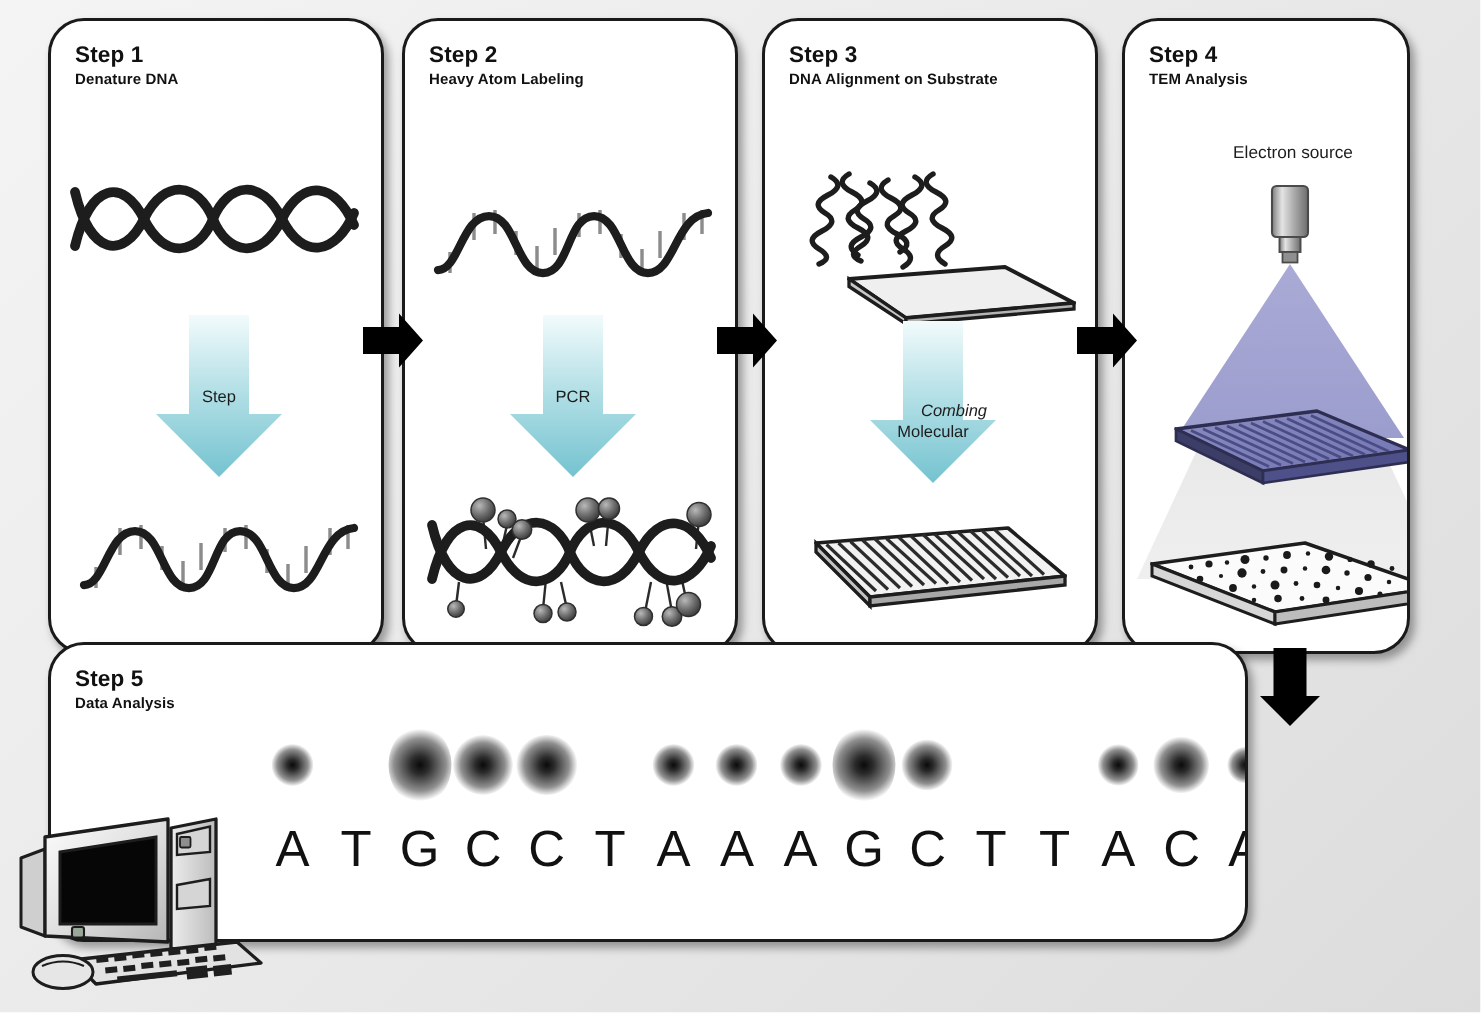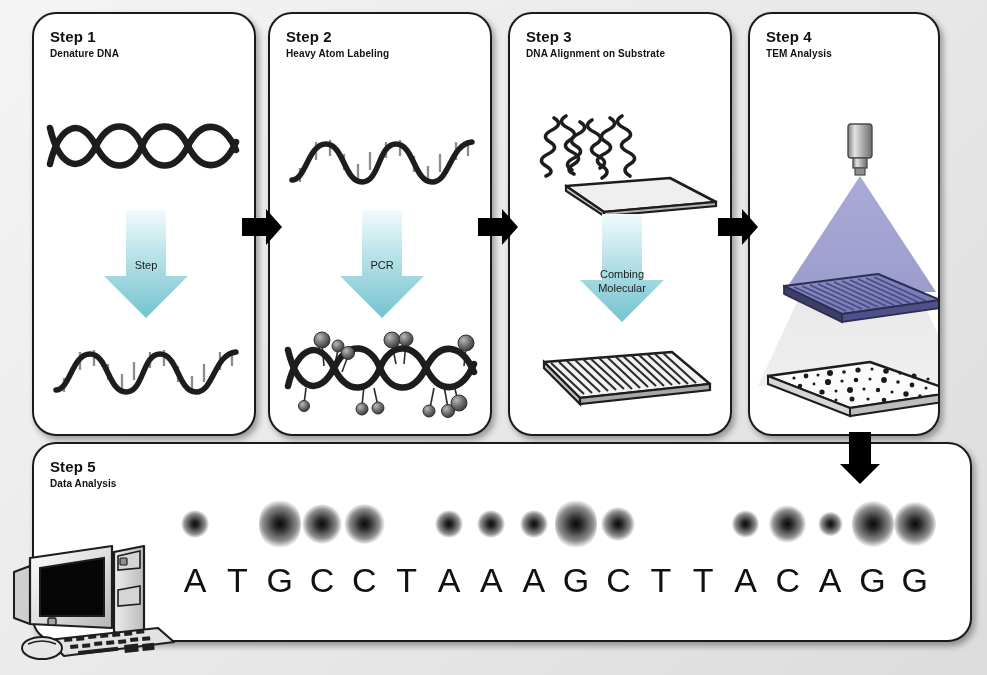--- a/index.html
+++ b/index.html
@@ -306,21 +306,21 @@
         <path d="M86,106 L86,110 L198,100 L198,96 Z" fill="#b4b4b4" stroke="#1d1d1d" stroke-width="2.2"></path>
       </svg>
     </div>
 
     <div class="proc-arrow" style="left:62px; top:200px; width:100px; height:110px;">
       <svg width="100" height="110" viewBox="0 0 100 110">
         <path d="M30,0 L70,0 L70,66 L92,66 L50,108 L8,66 L30,66 Z" fill="url(#tealA)"></path>
       </svg>
     </div>
     <div class="proc-label" style="left:62px; top:240px; width:100px;margin-top:28px;">Molecular</div>
-    <div class="proc-label" style="left:62px; top:254px; width:100px;">Combing</div>
+    <div class="proc-label" style="left:76px; top:254px; width:100px;font-style:italic;">Combing</div>
 
     <div style="position:absolute;left:14px;top:330px;width:200px;height:78px;">
       <svg width="200" height="78" viewBox="0 0 200 78">
         <path d="M20,18 L148,8 L186,40 L56,54 Z" fill="#f2f2f2" stroke="#1d1d1d" stroke-width="2.4" stroke-linejoin="round"></path>
         <g stroke="#2b2b2b" stroke-width="2.1">
           <line x1="27" y1="19" x2="60" y2="50"></line>
             <line x1="35" y1="18" x2="68" y2="49"></line>
           <line x1="43" y1="17" x2="76" y2="48"></line>
             <line x1="51" y1="16" x2="84" y2="47"></line>
           <line x1="59" y1="15" x2="92" y2="46"></line>
@@ -344,20 +344,21 @@
   <div class="connector" style="left:716px; top:207px;">
     <svg width="44" height="40" viewBox="0 0 44 40">
       <path d="M2,11 L26,11 L26,2 L42,20 L26,38 L26,29 L2,29 Z" fill="#000"></path>
     </svg>
   </div>
 
   <div class="panel" style="left:748px; top:12px; width:192px; height:424px;">
     <div class="panel-title">Step 4</div>
     <div class="panel-sub">TEM Analysis</div>
 
+    <div style="position:absolute; left:0; top:82px; width:224px; text-align:center; font-size:11.5px; color:#1c1c1c;">Electron source</div>
 
     <div style="position:absolute; left:0px; top:100px; width:224px; height:300px;">
       <svg width="224" height="300" viewBox="0 0 224 300">
         <defs>
           <linearGradient id="gunG" x1="0" y1="0" x2="1" y2="0">
             <stop offset="0%" stop-color="#7e7e7e"></stop>
               <stop offset="28%" stop-color="#e4e4e4"></stop>
             <stop offset="62%" stop-color="#a9a9a9"></stop>
               <stop offset="100%" stop-color="#6d6d6d"></stop>
           </linearGradient>
@@ -444,21 +445,21 @@
       </svg>
     </div>
   </div>
 
   <div style="position:absolute; left:838px; top:430px; width:44px; height:56px; z-index:6;">
     <svg width="44" height="56" viewBox="0 0 44 56">
       <path d="M11,2 L33,2 L33,34 L42,34 L22,54 L2,34 L11,34 Z" fill="#000"></path>
     </svg>
   </div>
 
-  <div class="panel" style="left:32px; top:442px; width:940px; height:200px;">
+  <div class="panel" style="left:32px; top:428px; width:800px; height:200px;">
     <div class="panel-title">Step 5</div>
     <div class="panel-sub">Data Analysis</div>
 
     <div class="blob-row" id="blob-row" style="left:140px; top:52px; width:762px; height:56px;">
         <div class="blob-cell">
           <div class="blob" style="width: 27.9px; height: 27.9px;"></div>
         </div>
         <div class="blob-cell">
           <div class="blob none"></div>
         </div>

